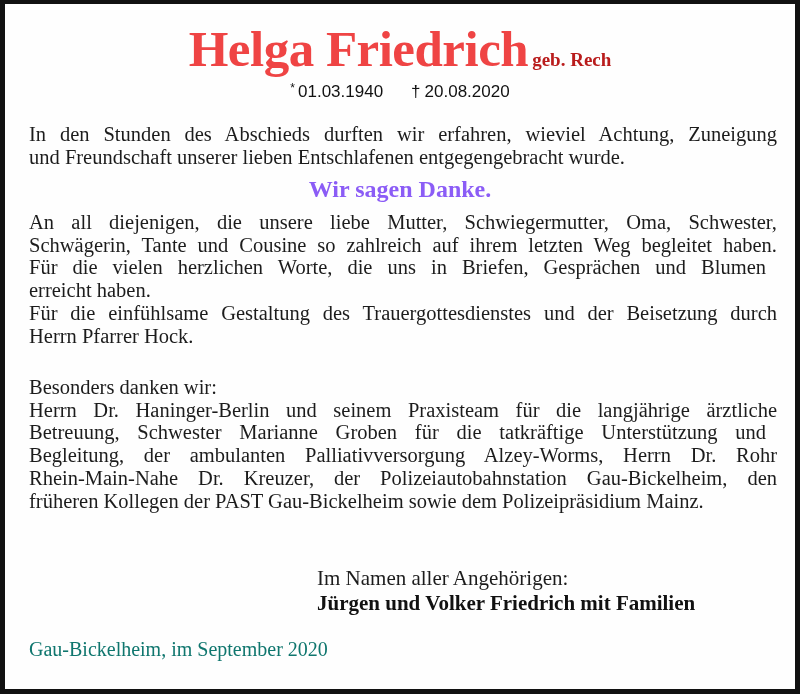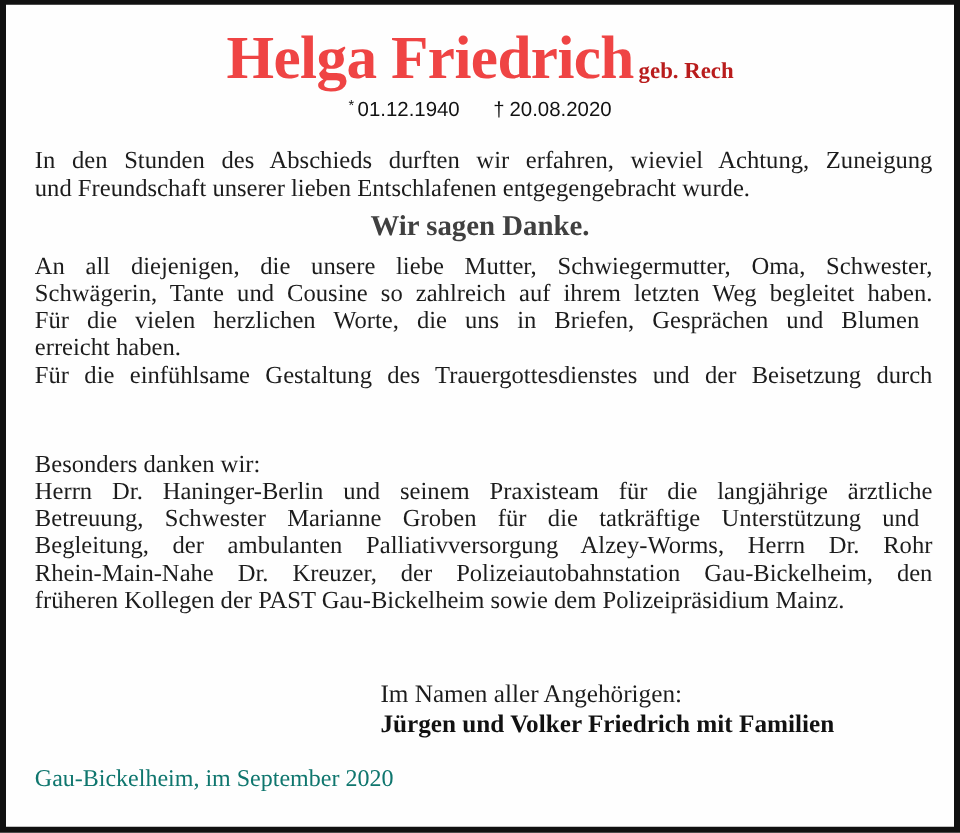--- a/index.html
+++ b/index.html
@@ -39,21 +39,21 @@
   .body-text {
     position: absolute; left: 24px; width: 748px;
     font-size: 20.5px; line-height: 22.7px; color: #1c1c1c;
   }
   .body-text p { margin: 0; }
   .justify { text-align: justify; text-align-last: justify; }
   .left { text-align: left; }
   .intro { top: 119px; }
   .thanks-heading {
     position: absolute; left: 0; right: 0; top: 172px;
-    text-align: center; font-size: 24px; font-weight: bold; color: #404040;
+    text-align: center; font-size: 24px; font-weight: bold; color: #8b5cf6;
   }
   .para1 { top: 207px; }
   .para2 { top: 372px; }
   .signature {
     position: absolute; left: 312px; top: 562px;
     font-size: 21px; line-height: 25px; color: #1c1c1c; white-space: nowrap;
   }
   .signature .signers { font-weight: bold; color: #111; }
   .place-date {
     position: absolute; left: 24px; top: 634px;
@@ -63,36 +63,37 @@
 </head>
 <body>
 
 <div class="frame">
 
   <div class="title-row">
     <span class="name">Helga Friedrich</span><span class="maiden">geb. Rech</span>
   </div>
 
   <div class="dates-row">
-    <span class="sym-star">*</span><span>01.12.1940</span><span class="gap"></span><span class="sym-cross">†</span><span>20.08.2020</span>
+    <span class="sym-star">*</span><span>01.03.1940</span><span class="gap"></span><span class="sym-cross">†</span><span>20.08.2020</span>
   </div>
 
   <div class="body-text intro">
     <p class="justify">In den Stunden des Abschieds durften wir erfahren, wieviel Achtung, Zuneigung</p>
     <p class="left">und Freundschaft unserer lieben Entschlafenen entgegengebracht wurde.</p>
   </div>
 
   <div class="thanks-heading">Wir sagen Danke.</div>
 
   <div class="body-text para1">
     <p class="justify">An all diejenigen, die unsere liebe Mutter, Schwiegermutter, Oma, Schwester,</p>
     <p class="justify">Schwägerin, Tante und Cousine so zahlreich auf ihrem letzten Weg begleitet haben.</p>
     <p class="justify" style="width:737px">Für die vielen herzlichen Worte, die uns in Briefen, Gesprächen und Blumen</p>
     <p class="left">erreicht haben.</p>
     <p class="justify">Für die einfühlsame Gestaltung des Trauergottesdienstes und der Beisetzung durch</p>
+    <p class="left">Herrn Pfarrer Hock.</p>
   </div>
 
   <div class="body-text para2">
     <p class="left">Besonders danken wir:</p>
     <p class="justify">Herrn Dr. Haninger-Berlin und seinem Praxisteam für die langjährige ärztliche</p>
     <p class="justify" style="width:737px">Betreuung, Schwester Marianne Groben für die tatkräftige Unterstützung und</p>
     <p class="justify">Begleitung, der ambulanten Palliativversorgung Alzey-Worms, Herrn Dr. Rohr</p>
     <p class="justify">Rhein-Main-Nahe Dr. Kreuzer, der Polizeiautobahnstation Gau-Bickelheim, den</p>
     <p class="left">früheren Kollegen der PAST Gau-Bickelheim sowie dem Polizeipräsidium Mainz.</p>
   </div>

